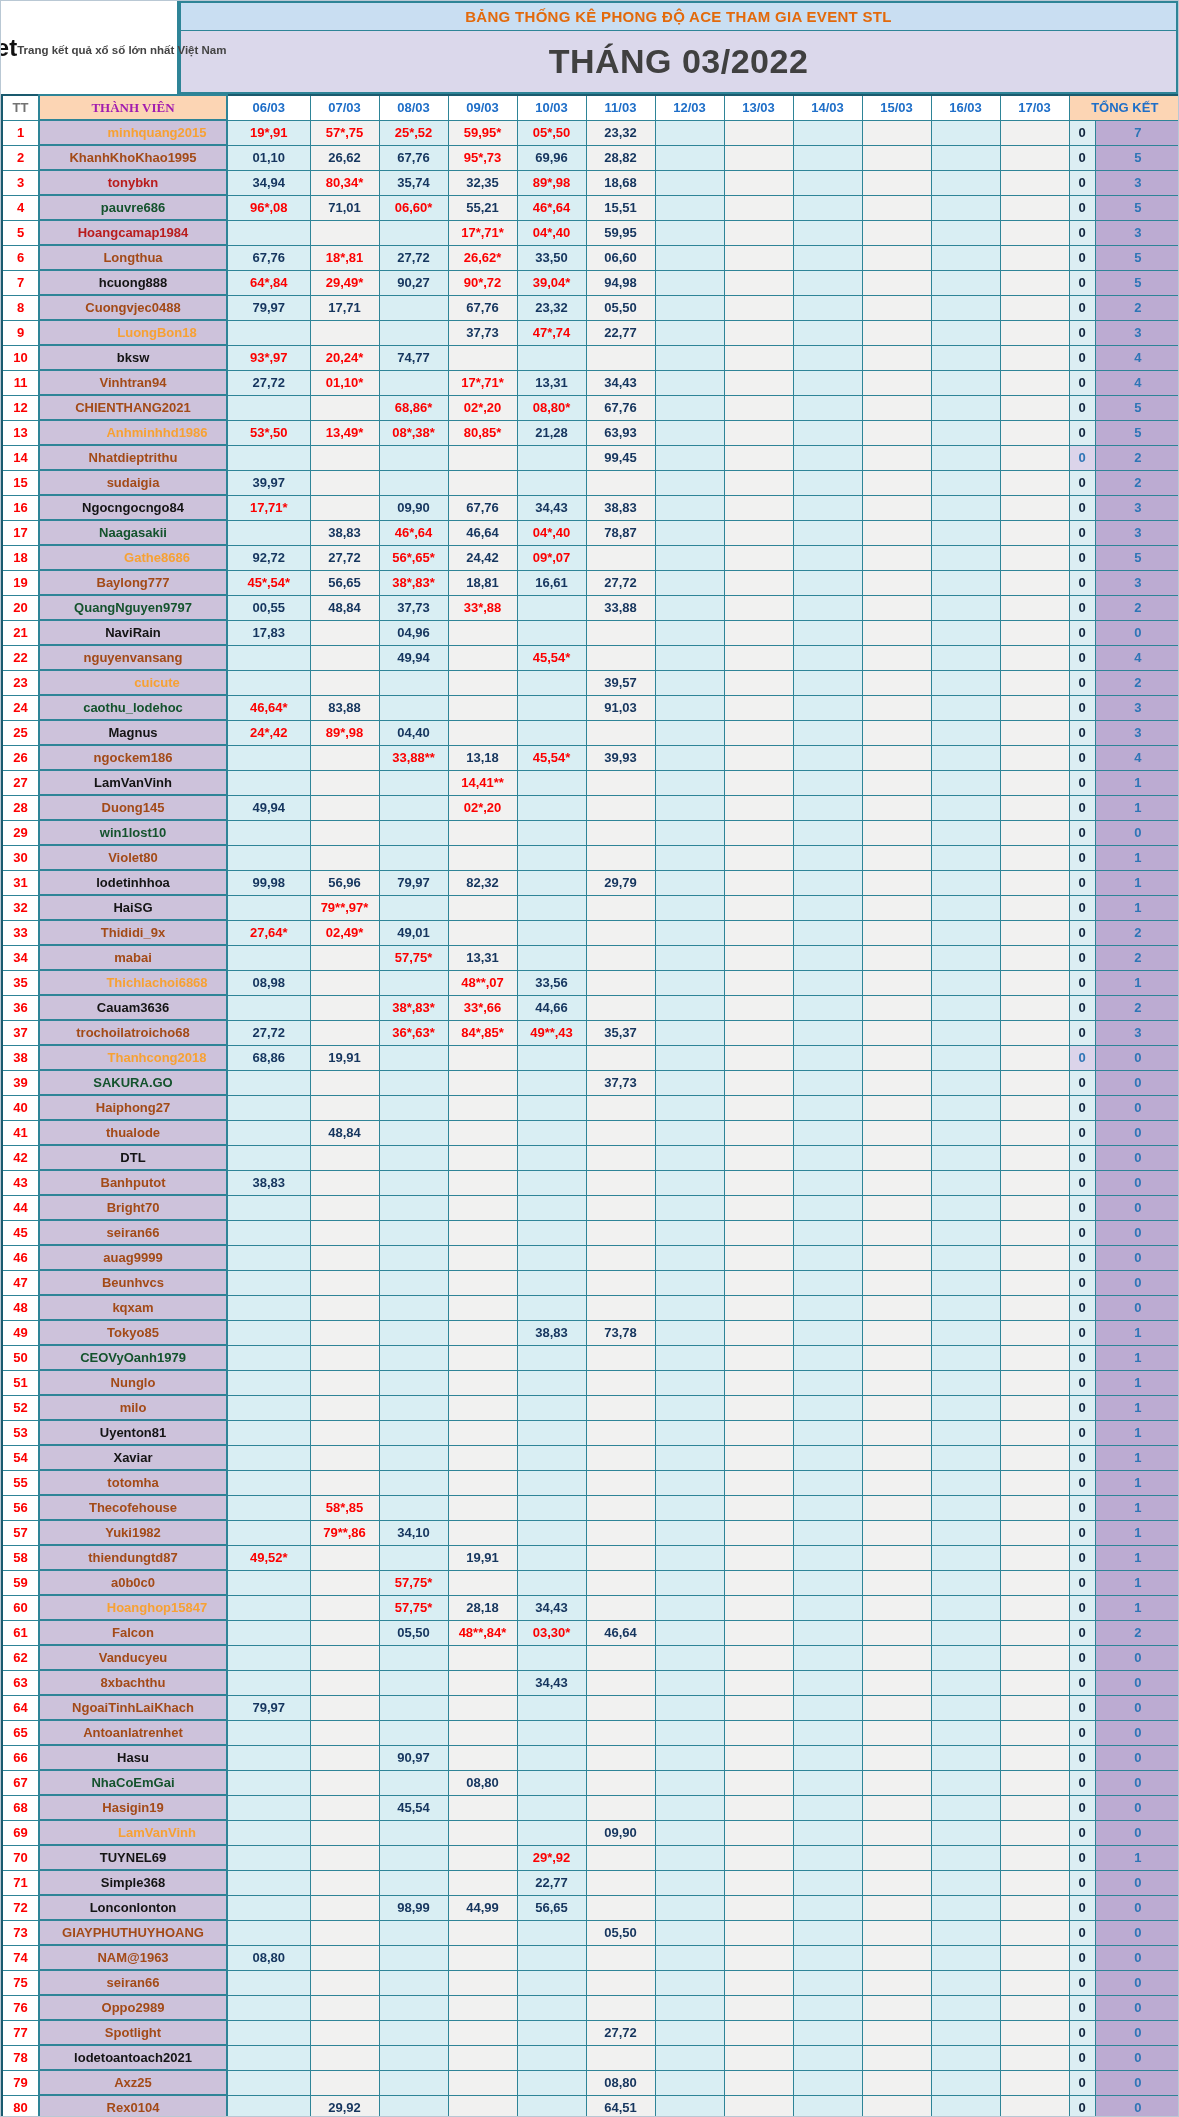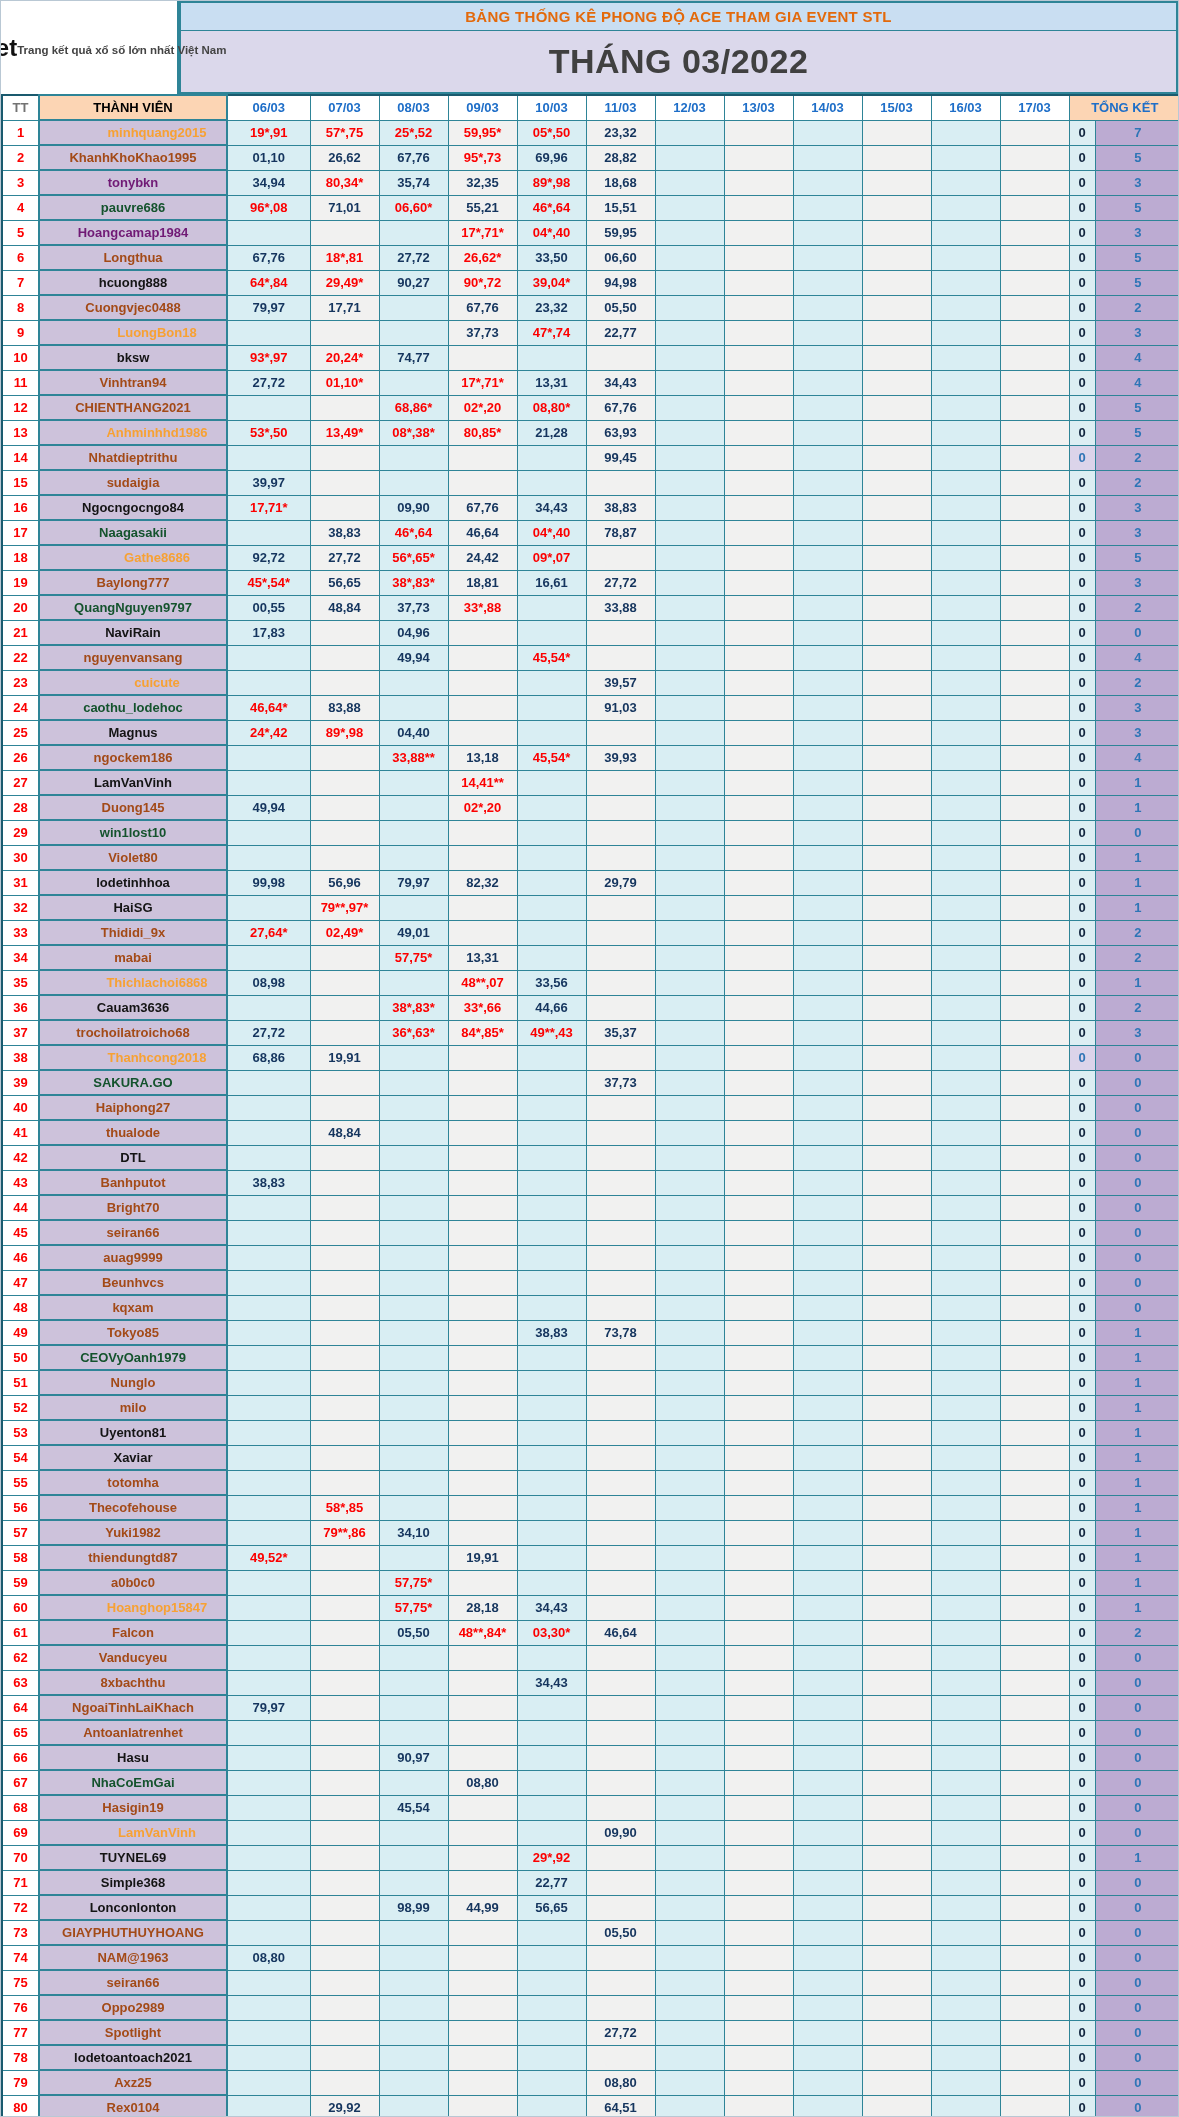--- a/index.html
+++ b/index.html
@@ -44,35 +44,35 @@
   
   table{border-collapse:collapse;table-layout:fixed;width:1179px;}
   td,th{
     height:25px;padding:0;text-align:center;vertical-align:middle;
     border:1px solid var(--teal);font-size:13px;overflow:hidden;white-space:nowrap;
     box-sizing:border-box;
   }
   table{border:2px solid var(--teal-dark);}
   thead th{background:#ffffff;color:#1e6ec8;}
   th.th-tt{color:#737373;}
-  th.th-member{background:#fcd5b4;color:#000000;border:2px solid var(--teal);}
+  th.th-member{background:#fcd5b4;color:#a21caf;border:2px solid var(--teal);font-family:Liberation Serif, serif;}
   th.th-total{background:#fcd5b4;color:#1e6ec8;}
   td.td-tt{background:#ffffff;color:var(--red);}
   td.td-name{background:#cdc2db;border:2px solid var(--teal);}
   td.td-val{color:var(--navy);}
   td.col-cyan{background:#d9eef3;}
   td.col-gray{background:#f1f1f0;}
   td.red{color:var(--red);}
   td.td-t1{background:#dceef3;color:#10243e;}
   td.td-t1.t1-blue{background:#dbd4ea;color:#2e75b6;}
   td.td-t2{background:#bcabd2;color:#2e75b6;}
   
   .nc-orange{color:#f7a133;padding-left:48px;}
   .nc-brown{color:#a34a17;}
-  .nc-gray{color:#701a75;}
+  .nc-gray{color:#b91c1c;}
   .nc-cyan{color:#14532d;}
   .nc-black{color:#141414;}
 </style>
 </head>
 <body>
 
 <div class="page">
 
   <div class="top">
     <div class="banner1">

